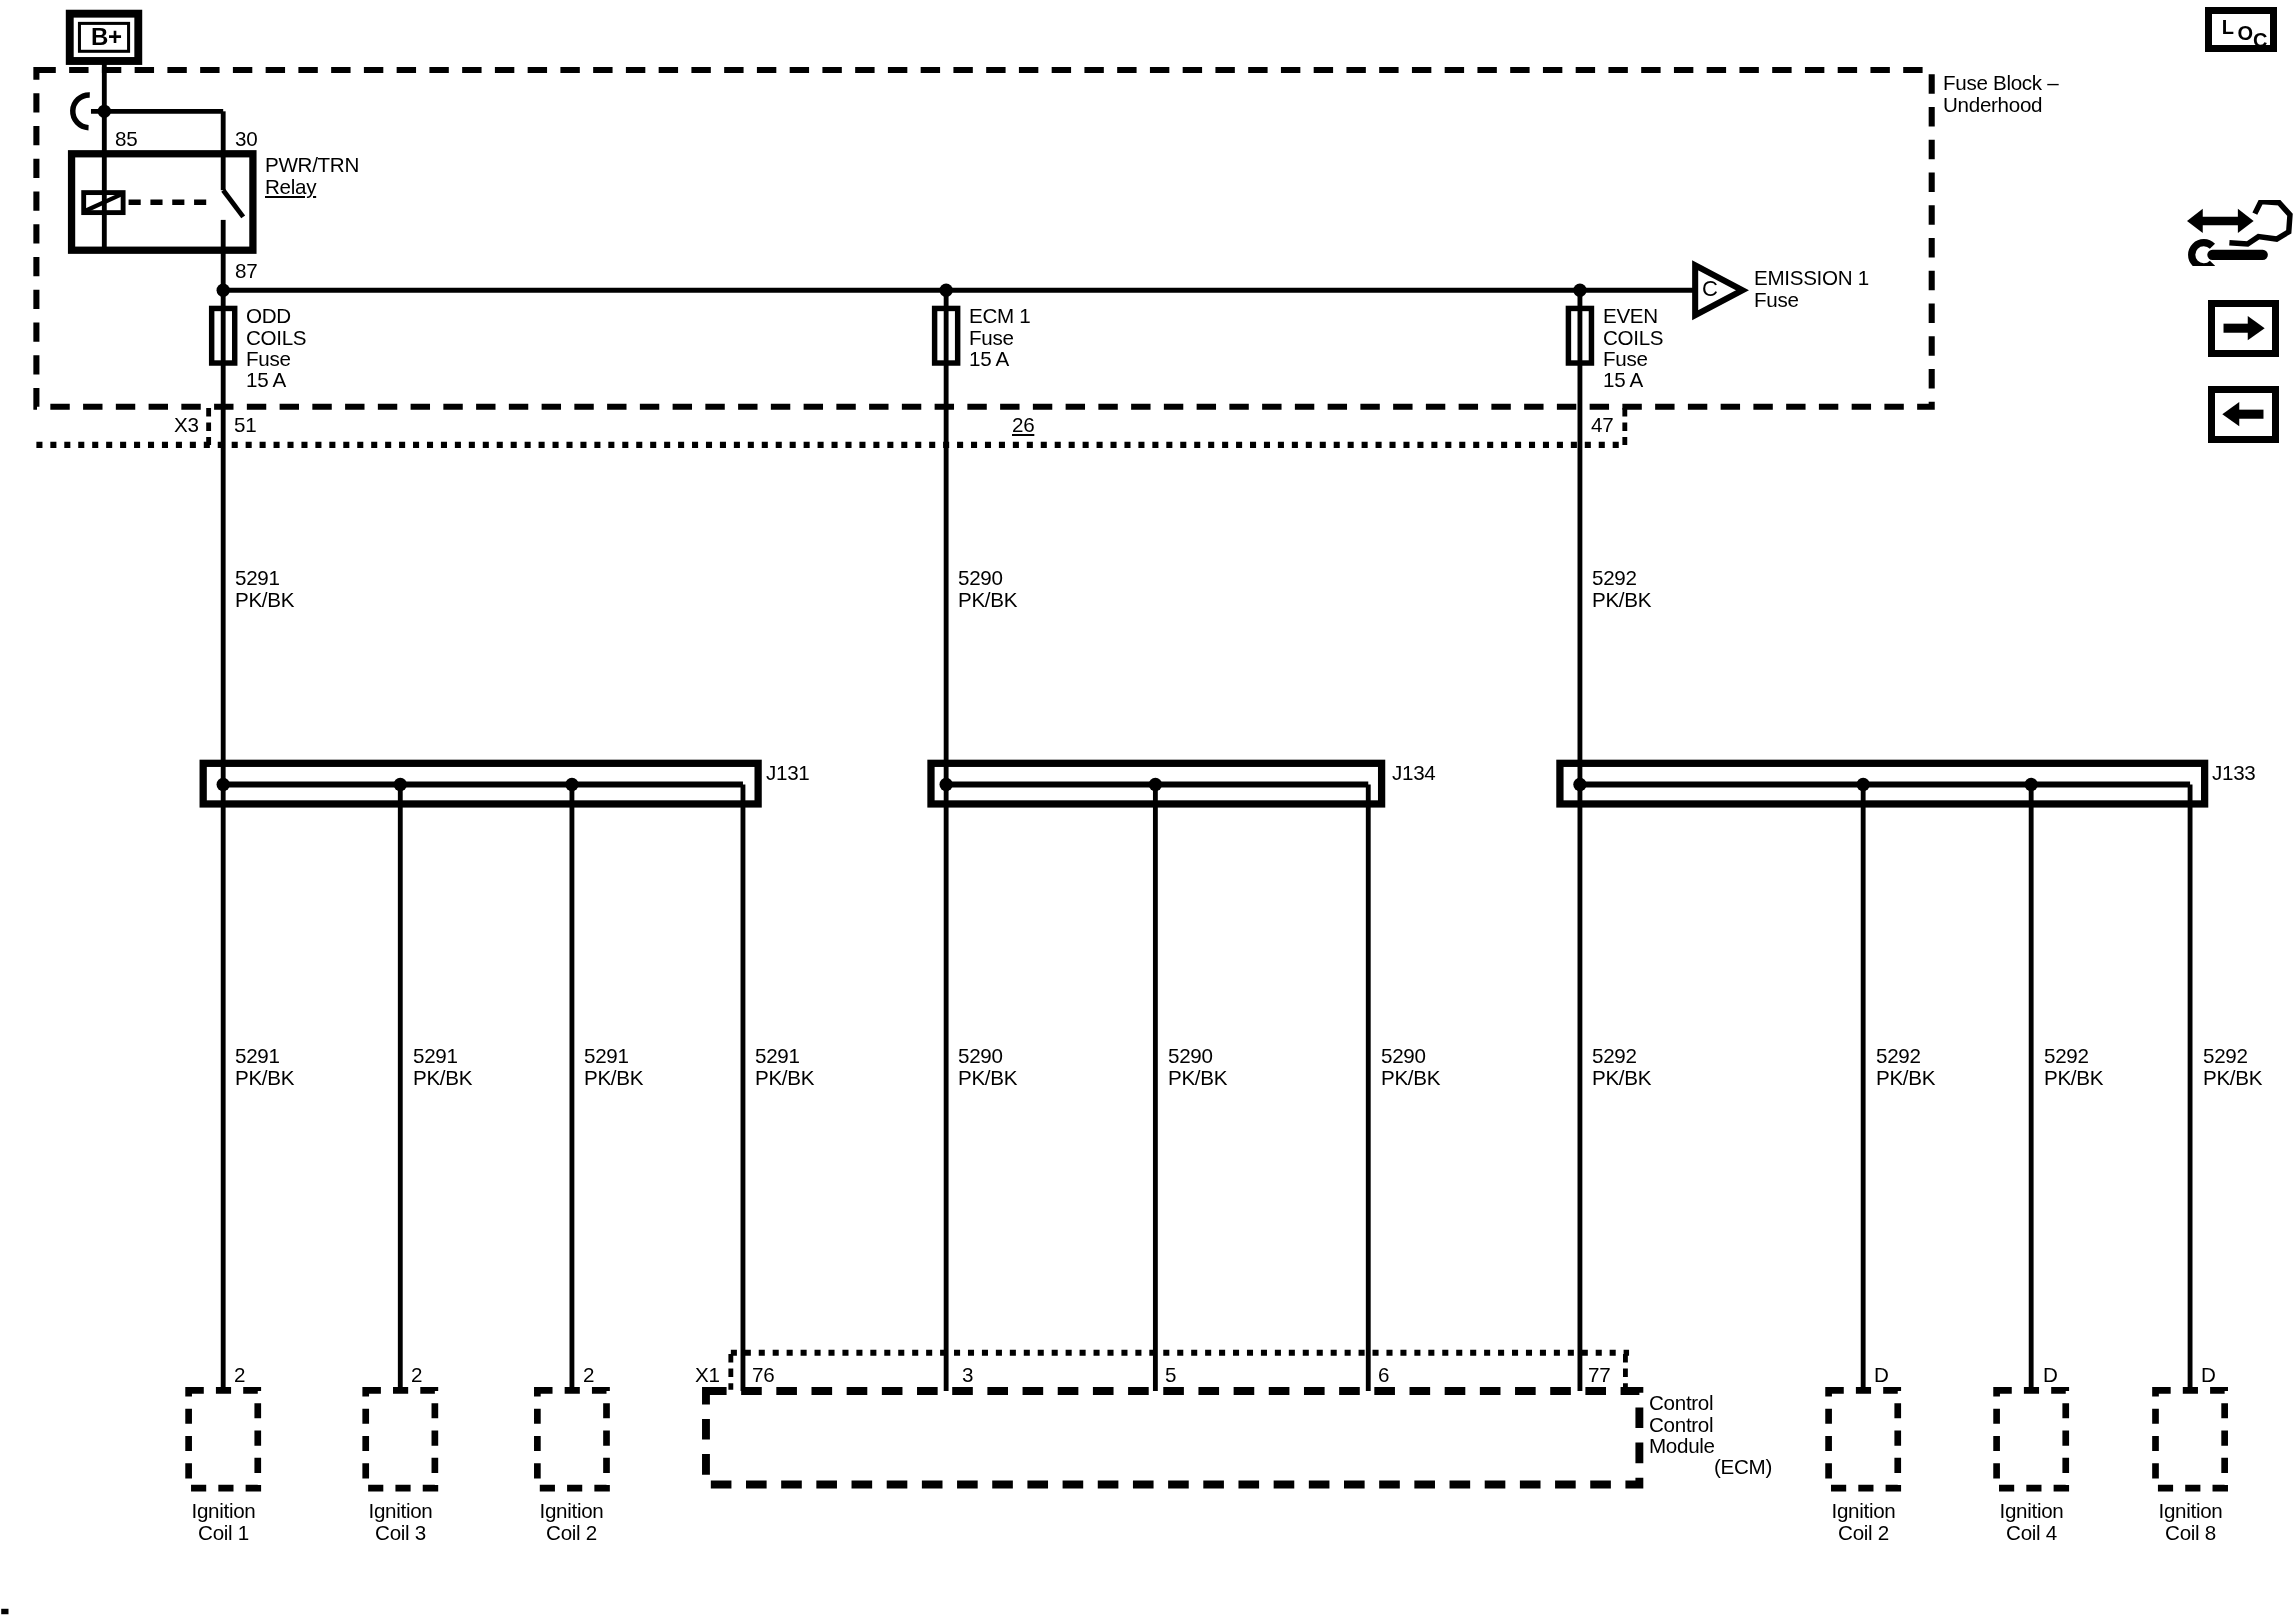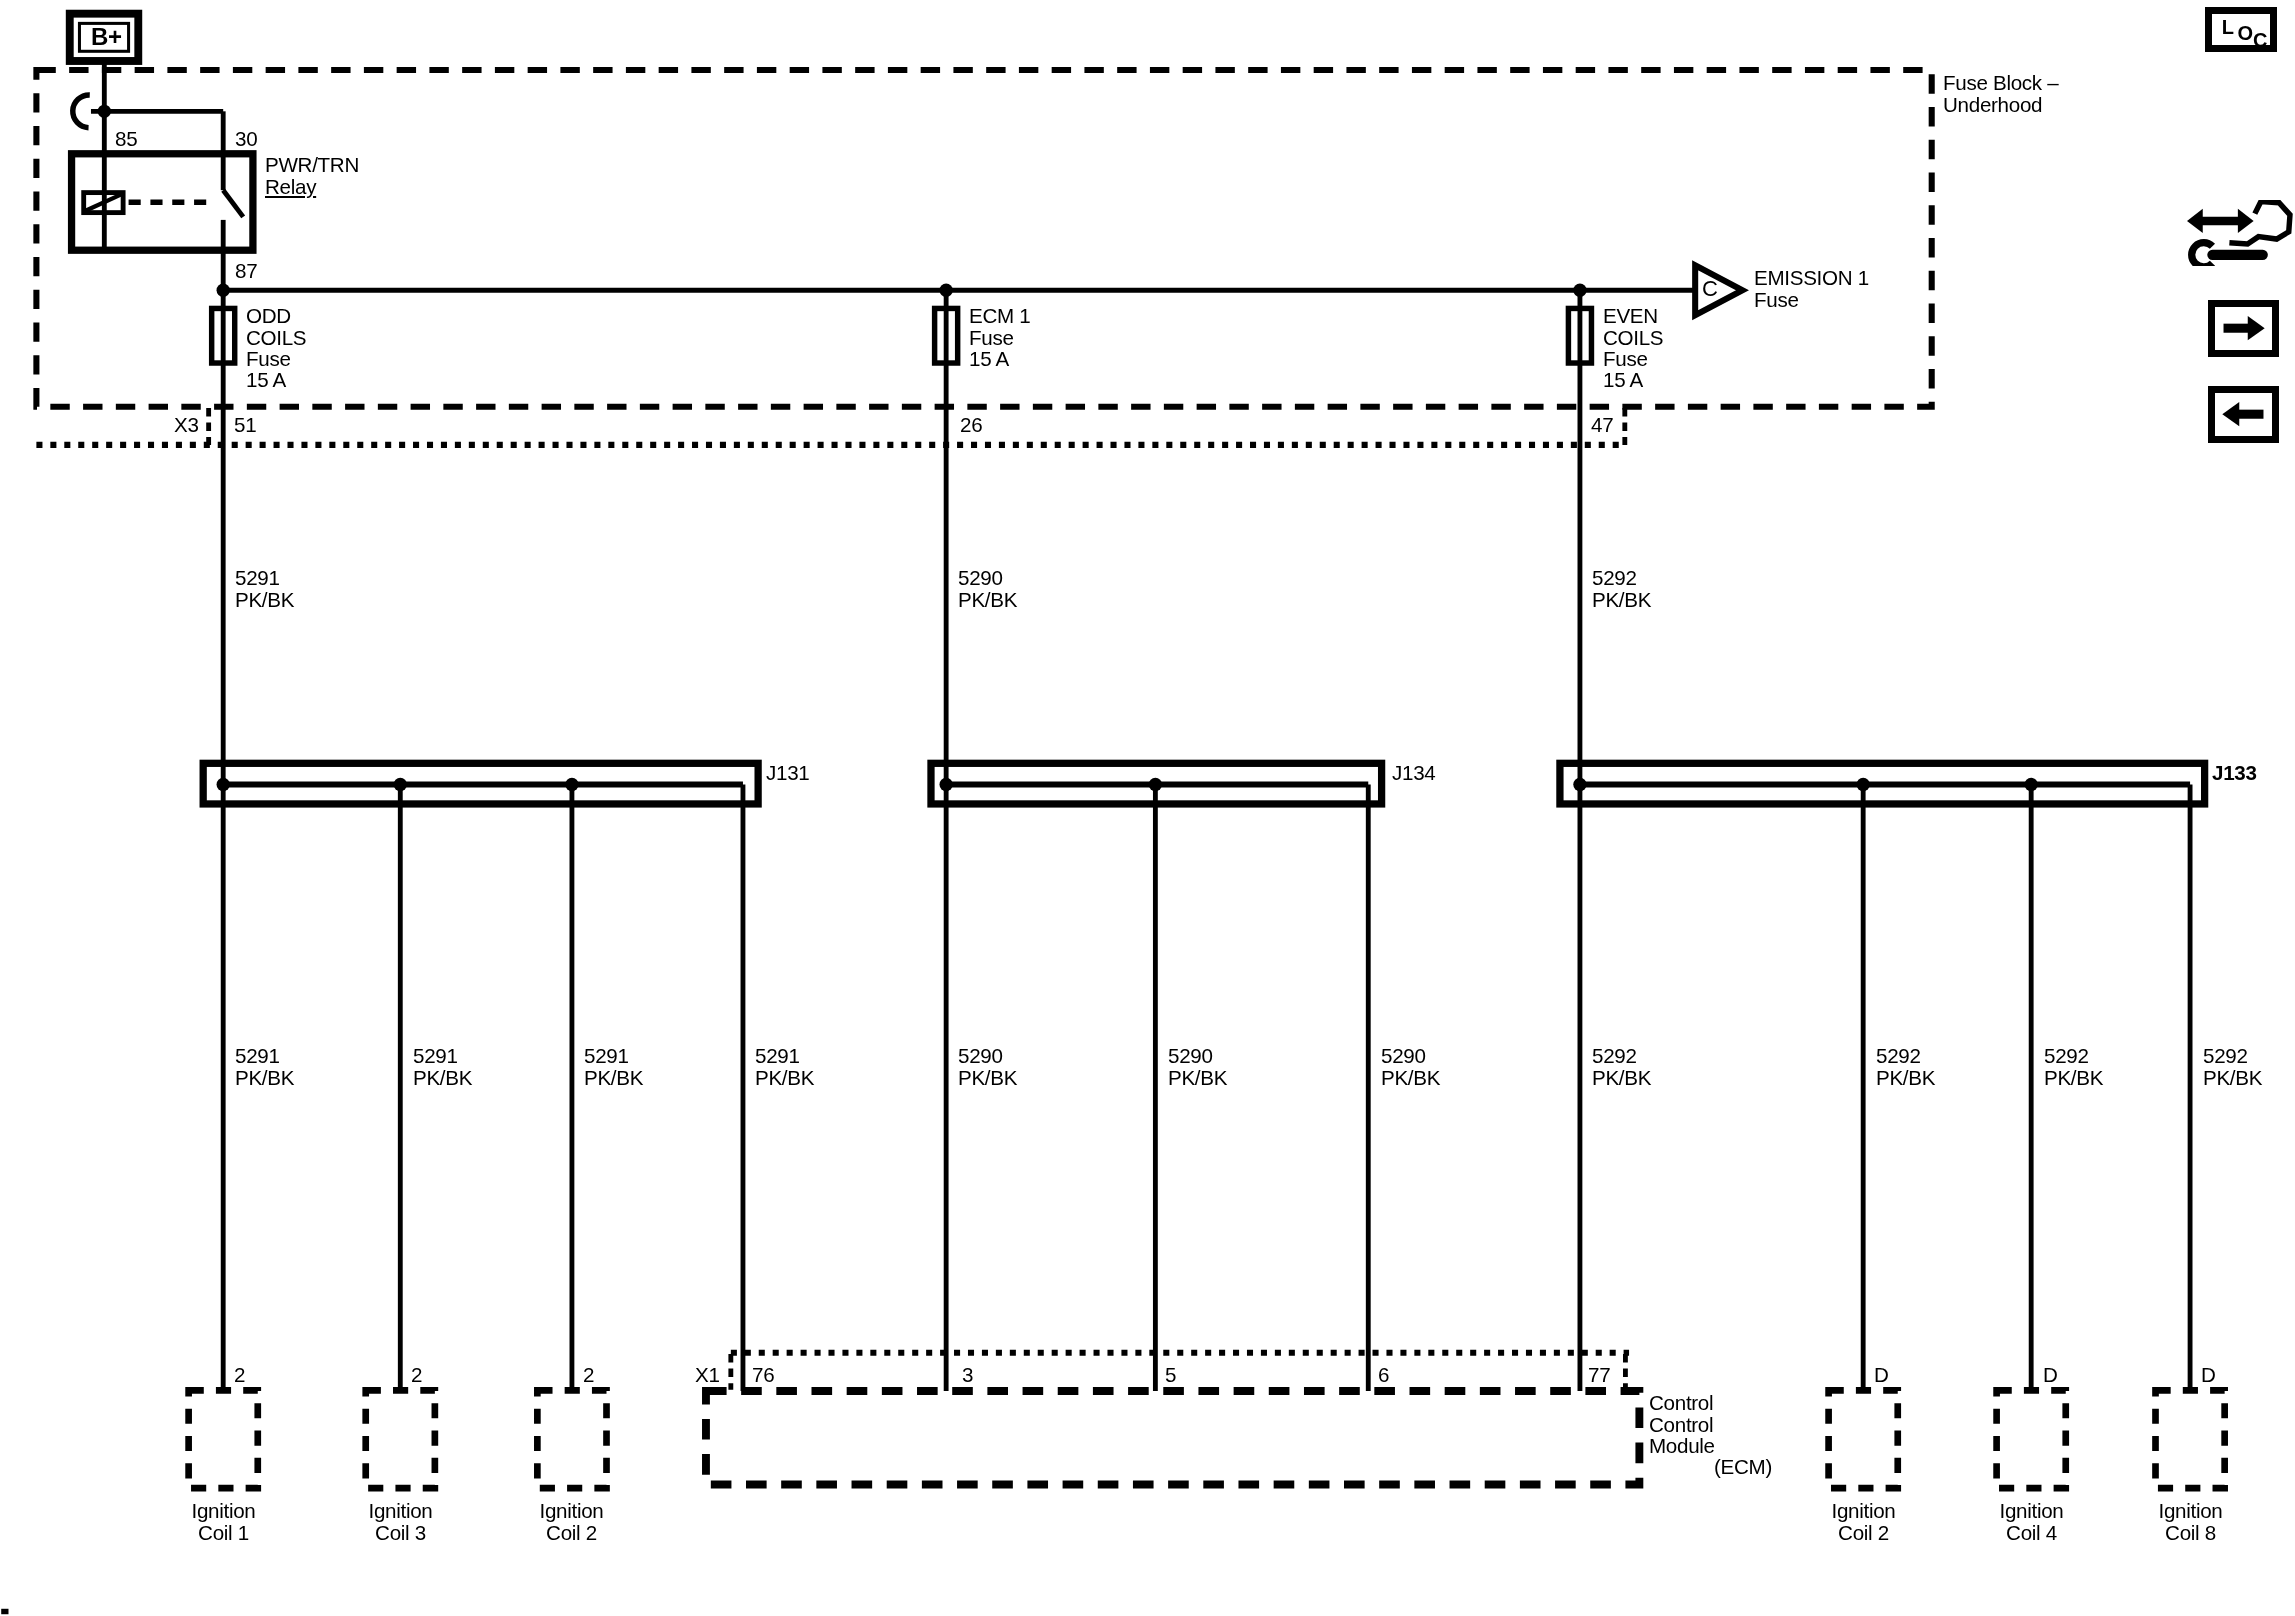--- a/index.html
+++ b/index.html
@@ -123,33 +123,33 @@
   <span class="t" style="left:1603px;top:328px;">COILS</span>
   <span class="t" style="left:1603px;top:349px;">Fuse</span>
   <span class="t" style="left:1603px;top:370px;">15 A</span>
 
   <span class="t ctag" style="left:1702px;top:278px;">C</span>
   <span class="t" style="left:1754px;top:268px;">EMISSION 1</span>
   <span class="t" style="left:1754px;top:290px;">Fuse</span>
 
   <span class="t" style="left:174px;top:415px;">X3</span>
   <span class="t" style="left:234px;top:415px;text-align:right;">51</span>
-  <span class="t" style="left:960px;top:415px;">26</span>
+  <span class="t" style="left:1012px;top:415px;text-decoration:underline;">26</span>
   <span class="t" style="left:1591px;top:415px;">47</span>
 
   <span class="t" style="left:235px;top:568px;">5291</span>
   <span class="t" style="left:235px;top:590px;">PK/BK</span>
   <span class="t" style="left:958px;top:568px;">5290</span>
   <span class="t" style="left:958px;top:590px;">PK/BK</span>
   <span class="t" style="left:1592px;top:568px;">5292</span>
   <span class="t" style="left:1592px;top:590px;">PK/BK</span>
 
   <span class="t" style="left:766px;top:763px;">J131</span>
   <span class="t" style="left:1392px;top:763px;">J134</span>
-  <span class="t" style="left:2212px;top:763px;font-weight:bold;">J133</span>
+  <span class="t" style="left:2212px;top:763px;">J133</span>
 
   <span class="t" style="left:235px;top:1046px;">5291</span>
   <span class="t" style="left:235px;top:1068px;">PK/BK</span>
   <span class="t" style="left:413px;top:1046px;">5291</span>
   <span class="t" style="left:413px;top:1068px;">PK/BK</span>
   <span class="t" style="left:584px;top:1046px;">5291</span>
   <span class="t" style="left:584px;top:1068px;">PK/BK</span>
   <span class="t" style="left:755px;top:1046px;">5291</span>
   <span class="t" style="left:755px;top:1068px;">PK/BK</span>
   <span class="t" style="left:958px;top:1046px;">5290</span>

